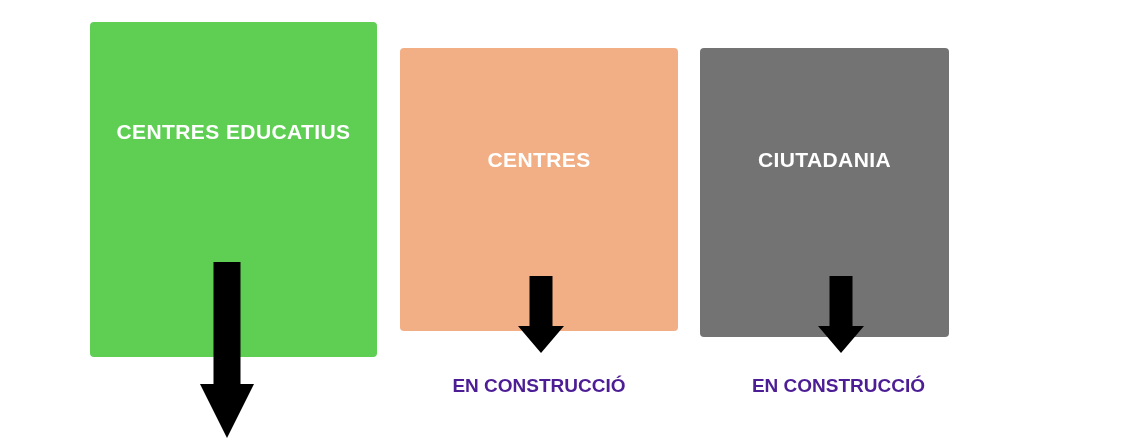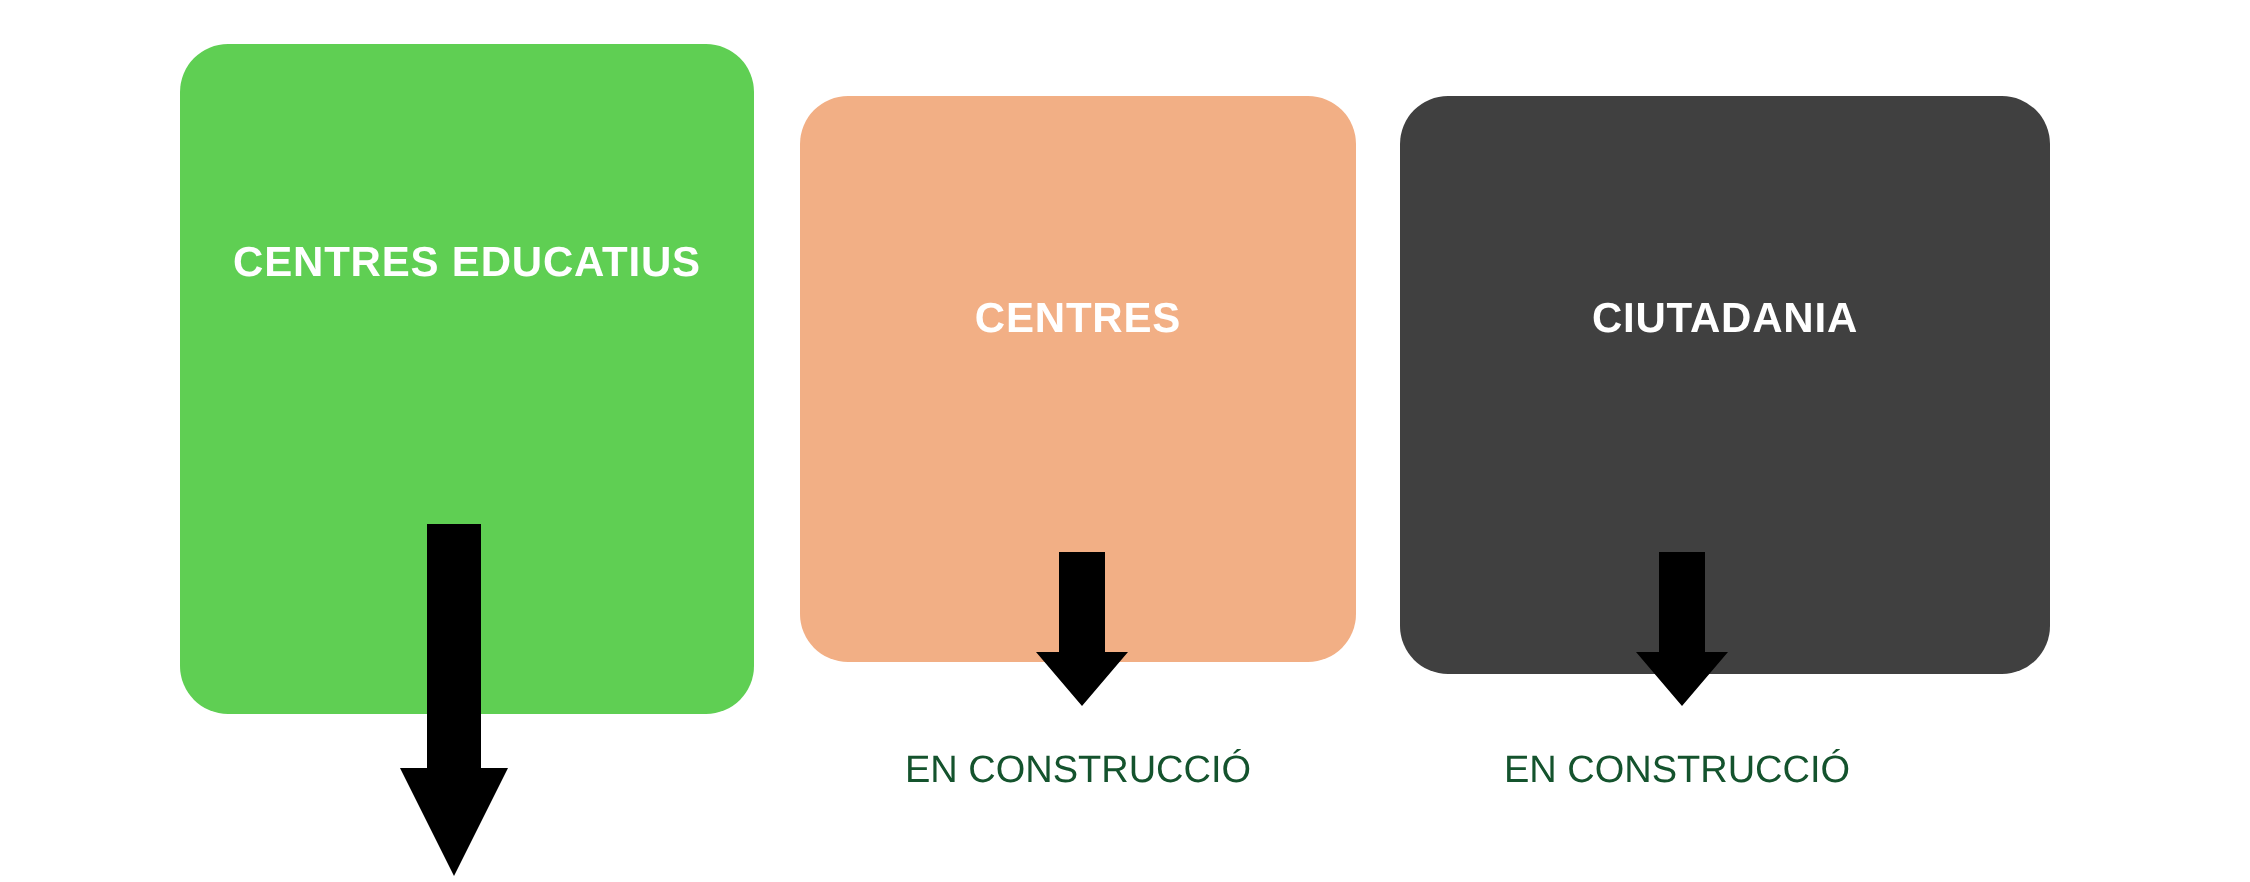--- a/index.html
+++ b/index.html
@@ -12,21 +12,21 @@
   }
   #canvas {
     position: relative;
     width: 1125px;
     height: 441px;
     background: #ffffff;
     overflow: hidden;
   }
   .card {
     position: absolute;
-    border-radius: 24px;
+    border-radius: 4px;
     box-sizing: border-box;
   }
   .card-label {
     position: absolute;
     left: 0;
     right: 0;
     text-align: center;
     color: #ffffff;
     font-weight: bold;
     font-size: 21px;
@@ -47,23 +47,23 @@
     top: 48px;
     width: 278px;
     height: 283px;
     background: #f2af85;
   }
   #card-empreses .card-label { top: 100px; }
 
   #card-ciutadania {
     left: 700px;
     top: 48px;
-    width: 325px;
+    width: 249px;
     height: 289px;
-    background: #404040;
+    background: #737373;
   }
   #card-ciutadania .card-label { top: 100px; }
 
   .arrow {
     position: absolute;
   }
   .arrow svg { display: block; }
 
   #arrow-centres {
     left: 200px;
@@ -80,23 +80,24 @@
   #arrow-ciutadania {
     left: 818px;
     top: 276px;
     width: 46px;
     height: 77px;
   }
 
   .status-label {
     position: absolute;
     font-size: 19px;
-    color: #14532d;
+    color: #4c1d95;
     white-space: nowrap;
     text-align: center;
+    font-weight: bold;
   }
   #status-empreses {
     left: 400px;
     top: 375px;
     width: 278px;
   }
   #status-ciutadania {
     left: 700px;
     top: 375px;
     width: 277px;

